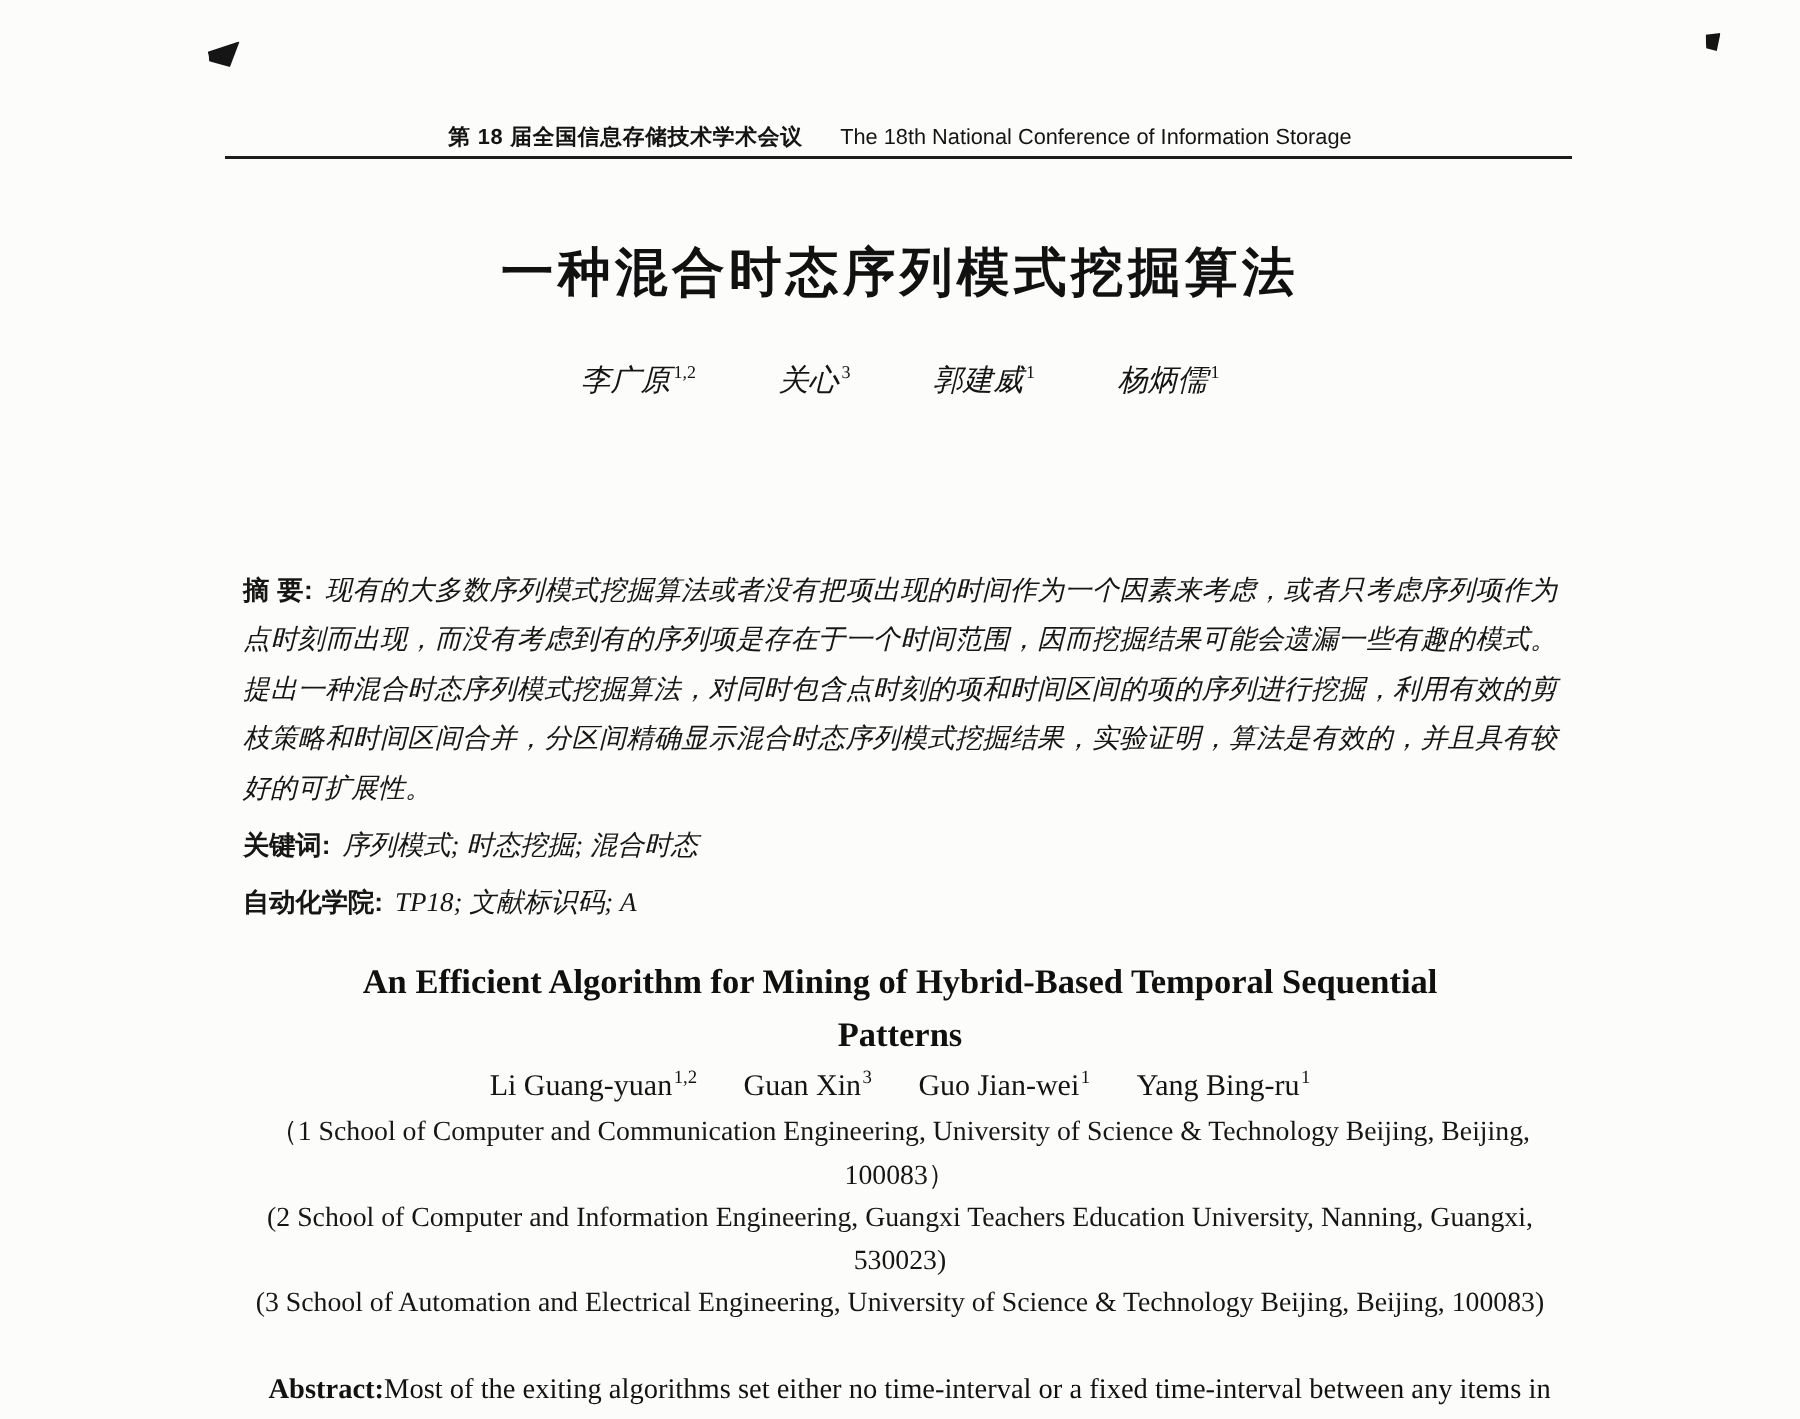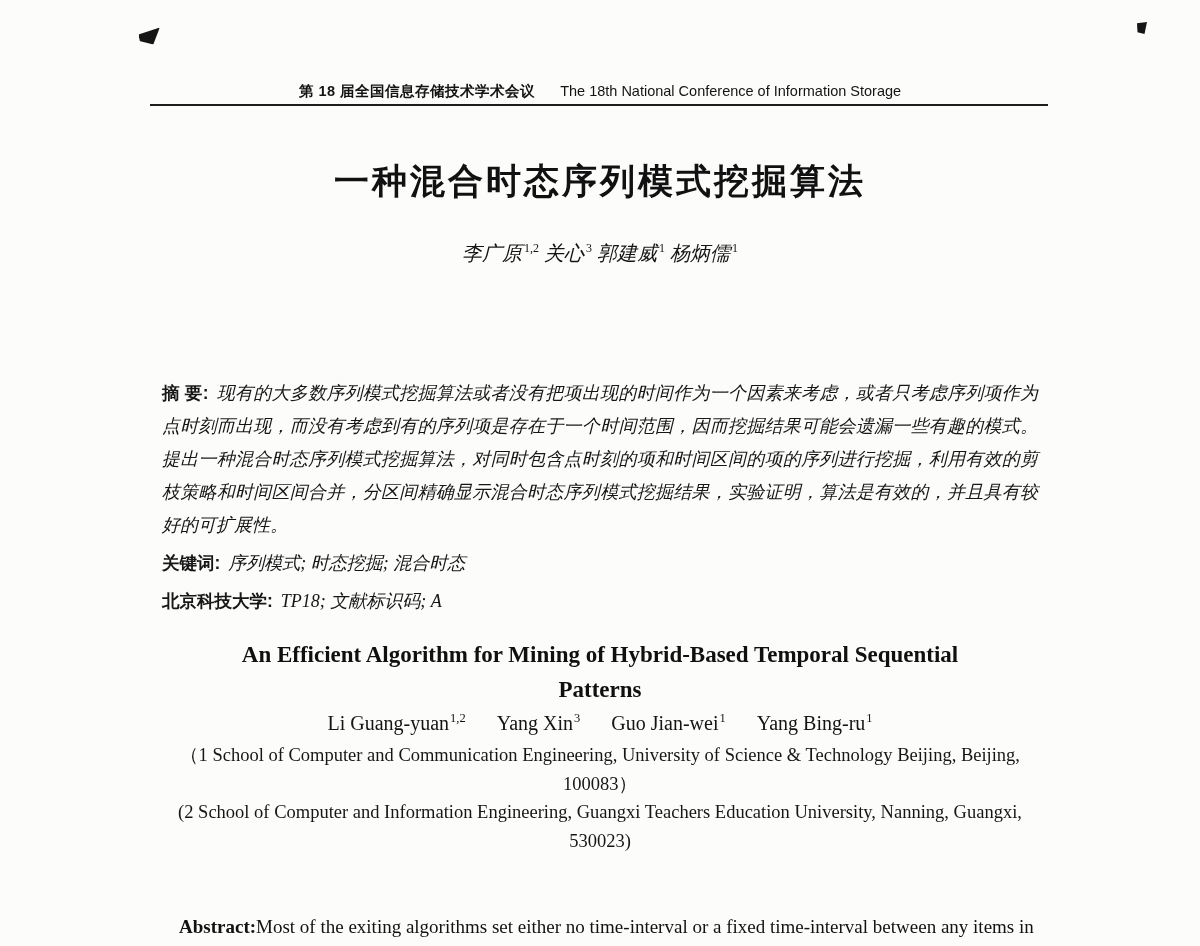--- a/index.html
+++ b/index.html
@@ -59,21 +59,21 @@
   .cn-authors {
     position: absolute;
     top: 240px;
     left: 0;
     width: 100%;
     text-align: center;
     font-size: 20px;
     font-style: italic;
     color: #151515;
   }
-  .cn-authors .author { margin: 0 0; }
+  .cn-authors .author { margin: 0 25px; }
   .cn-authors sup { font-size: 12px; font-style: normal; margin-left: 2px; }
   .cn-affils {
     position: absolute;
     top: 280px;
     left: 0;
     width: 100%;
     text-align: center;
     font-size: 15.5px;
     line-height: 27px;
     font-style: italic;
@@ -184,34 +184,35 @@
     <span class="author"><span>郭建威</span><sup>1</sup></span>
     <span class="author"><span>杨炳儒</span><sup>1</sup></span>
   </div>
 
   <div class="cn-affils">
   </div>
 
   <div class="cn-abstract">
     <p><span class="lbl">摘  要:</span><span>现有的大多数序列模式挖掘算法或者没有把项出现的时间作为一个因素来考虑，或者只考虑序列项作为点时刻而出现，而没有考虑到有的序列项是存在于一个时间范围，因而挖掘结果可能会遗漏一些有趣的模式。提出一种混合时态序列模式挖掘算法，对同时包含点时刻的项和时间区间的项的序列进行挖掘，利用有效的剪枝策略和时间区间合并，分区间精确显示混合时态序列模式挖掘结果，实验证明，算法是有效的，并且具有较好的可扩展性。</span></p>
     <p class="kw-line"><span class="lbl">关键词:</span><span>序列模式; 时态挖掘; 混合时态</span></p>
-    <p class="clc-line"><span class="lbl">北京科技大学:</span><span>TP18; 文献标识码; A</span></p>
+    <p class="clc-line"><span class="lbl">自动化学院:</span><span>TP18; 文献标识码; A</span></p>
   </div>
 
   <div class="en-title">An Efficient Algorithm for Mining of Hybrid-Based Temporal Sequential Patterns</div>
 
   <div class="en-authors">
     <span class="author"><span>Li Guang-yuan</span><sup>1,2</sup></span>
-    <span class="author"><span>Yang Xin</span><sup>3</sup></span>
+    <span class="author"><span>Guan Xin</span><sup>3</sup></span>
     <span class="author"><span>Guo Jian-wei</span><sup>1</sup></span>
     <span class="author"><span>Yang Bing-ru</span><sup>1</sup></span>
   </div>
 
   <div class="en-affils">
     <div class="affil">（1 School of Computer and Communication Engineering, University of Science &amp; Technology Beijing, Beijing, 100083）</div>
     <div class="affil">(2 School of Computer and Information Engineering, Guangxi Teachers Education University, Nanning, Guangxi, 530023)</div>
+    <div class="affil">(3 School of Automation and Electrical Engineering, University of Science &amp; Technology Beijing, Beijing, 100083)</div>
   </div>
 
   <div class="en-abstract">
     <span class="lbl">Abstract:</span><span>Most of the exiting algorithms set either no time-interval or a fixed time-interval between any items in</span>
   </div>
 
 </div>
 
 </body></html>

